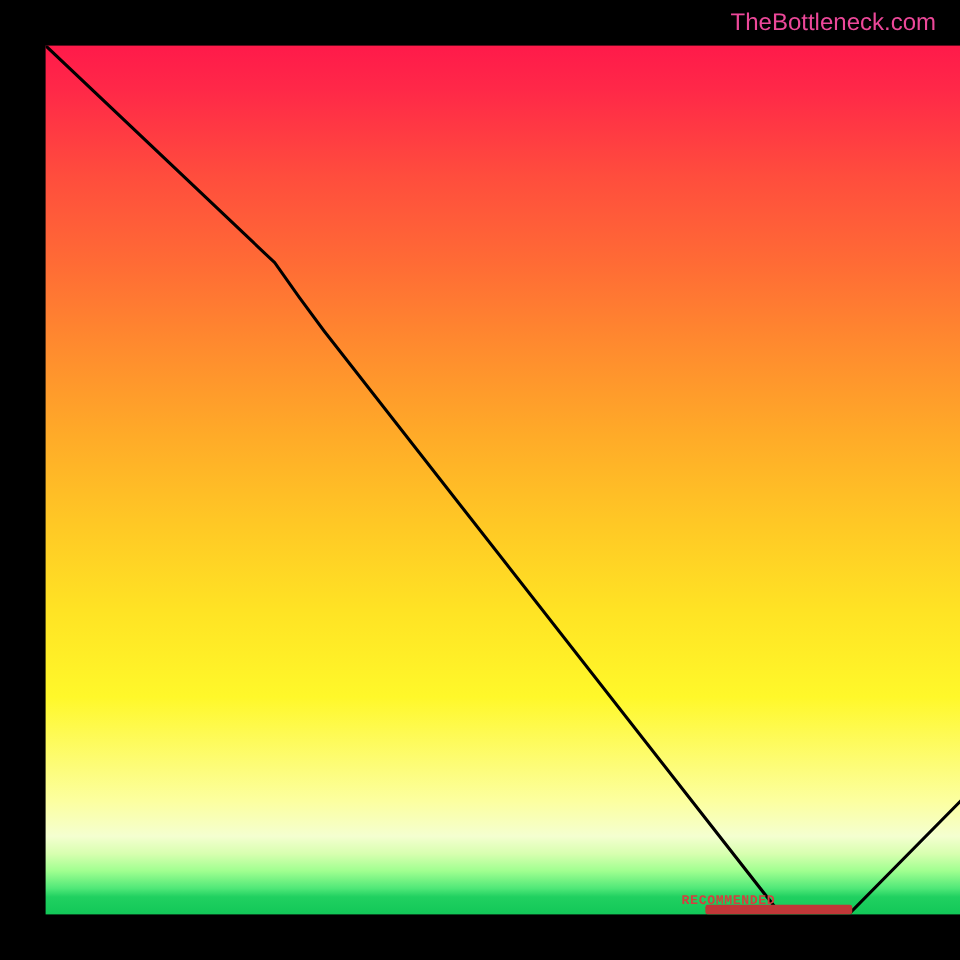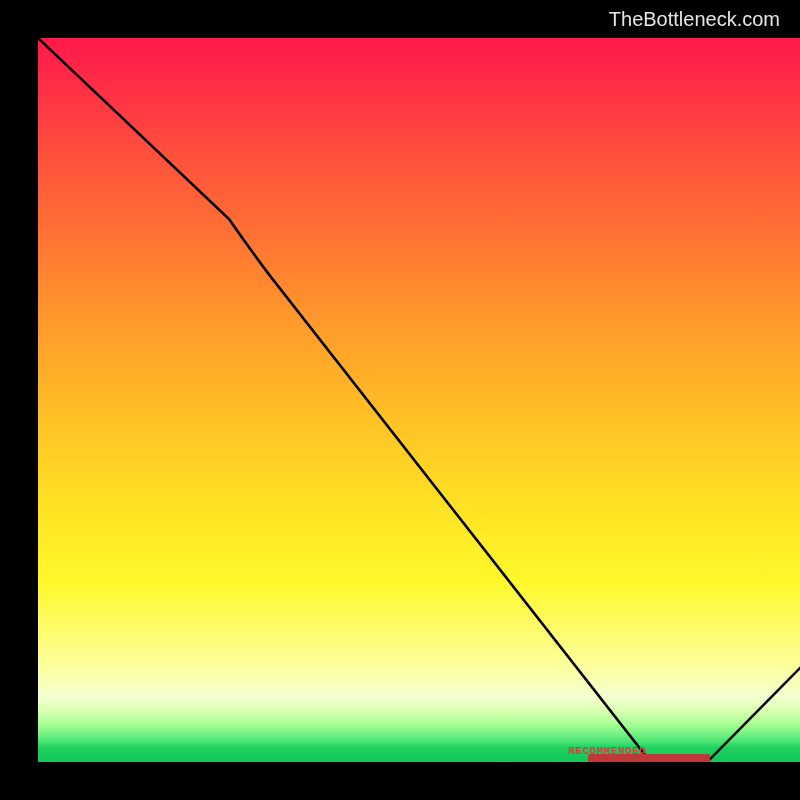--- a/index.html
+++ b/index.html
@@ -7,21 +7,21 @@
     width: 800px;
     height: 800px;
     background: #000;
     position: relative;
     font-family: Arial, sans-serif;
   }
   .attribution {
     position: absolute;
     top: 8px;
     right: 20px;
-    color: #e5e5e5;
+    color: #ec4899;
     font-size: 20px;
     font-weight: 500;
   }
   .chart-area {
     position: absolute;
     top: 38px;
     left: 38px;
     width: 764px;
     height: 724px;
     background: linear-gradient(to bottom,

